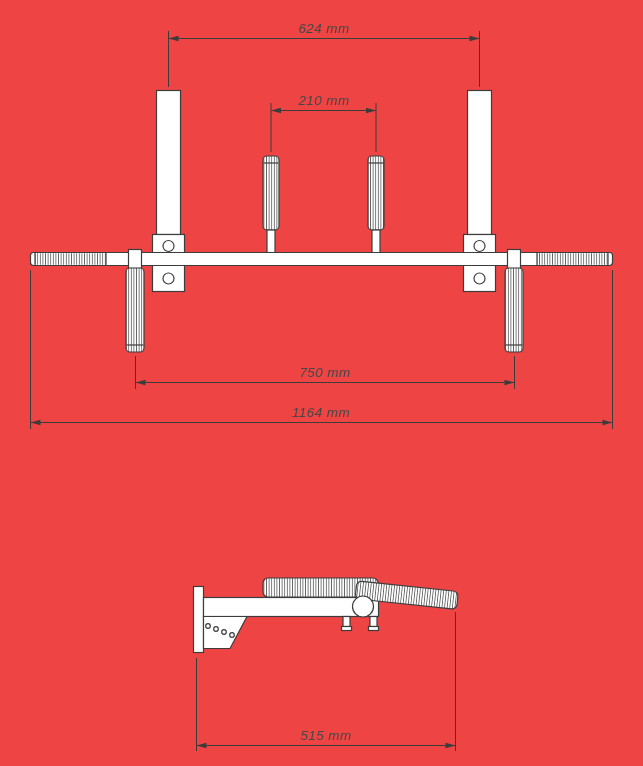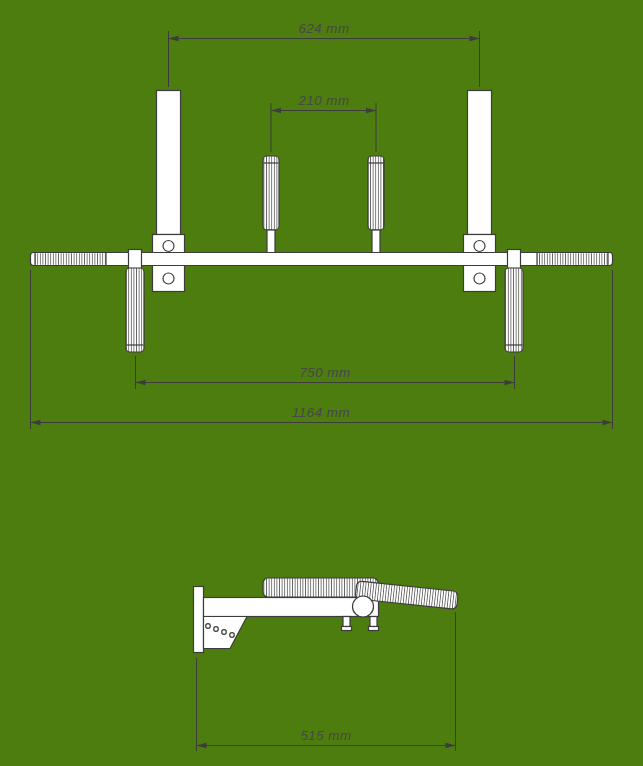--- a/index.html
+++ b/index.html
@@ -4,21 +4,21 @@
 <style>
   html, body {
     margin: 0;
     padding: 0;
     background: #ffffff;
     font-family: "Liberation Sans", sans-serif;
   }
   .page {
     width: 643px;
     height: 766px;
-    background: #4d7c0f;
+    background: #ef4444;
     position: relative;
     overflow: hidden;
   }
   svg { display: block; }
   .ln {
     stroke: #3c3c3c;
     stroke-width: 1.2;
     fill: none;
   }
   .fillw {

